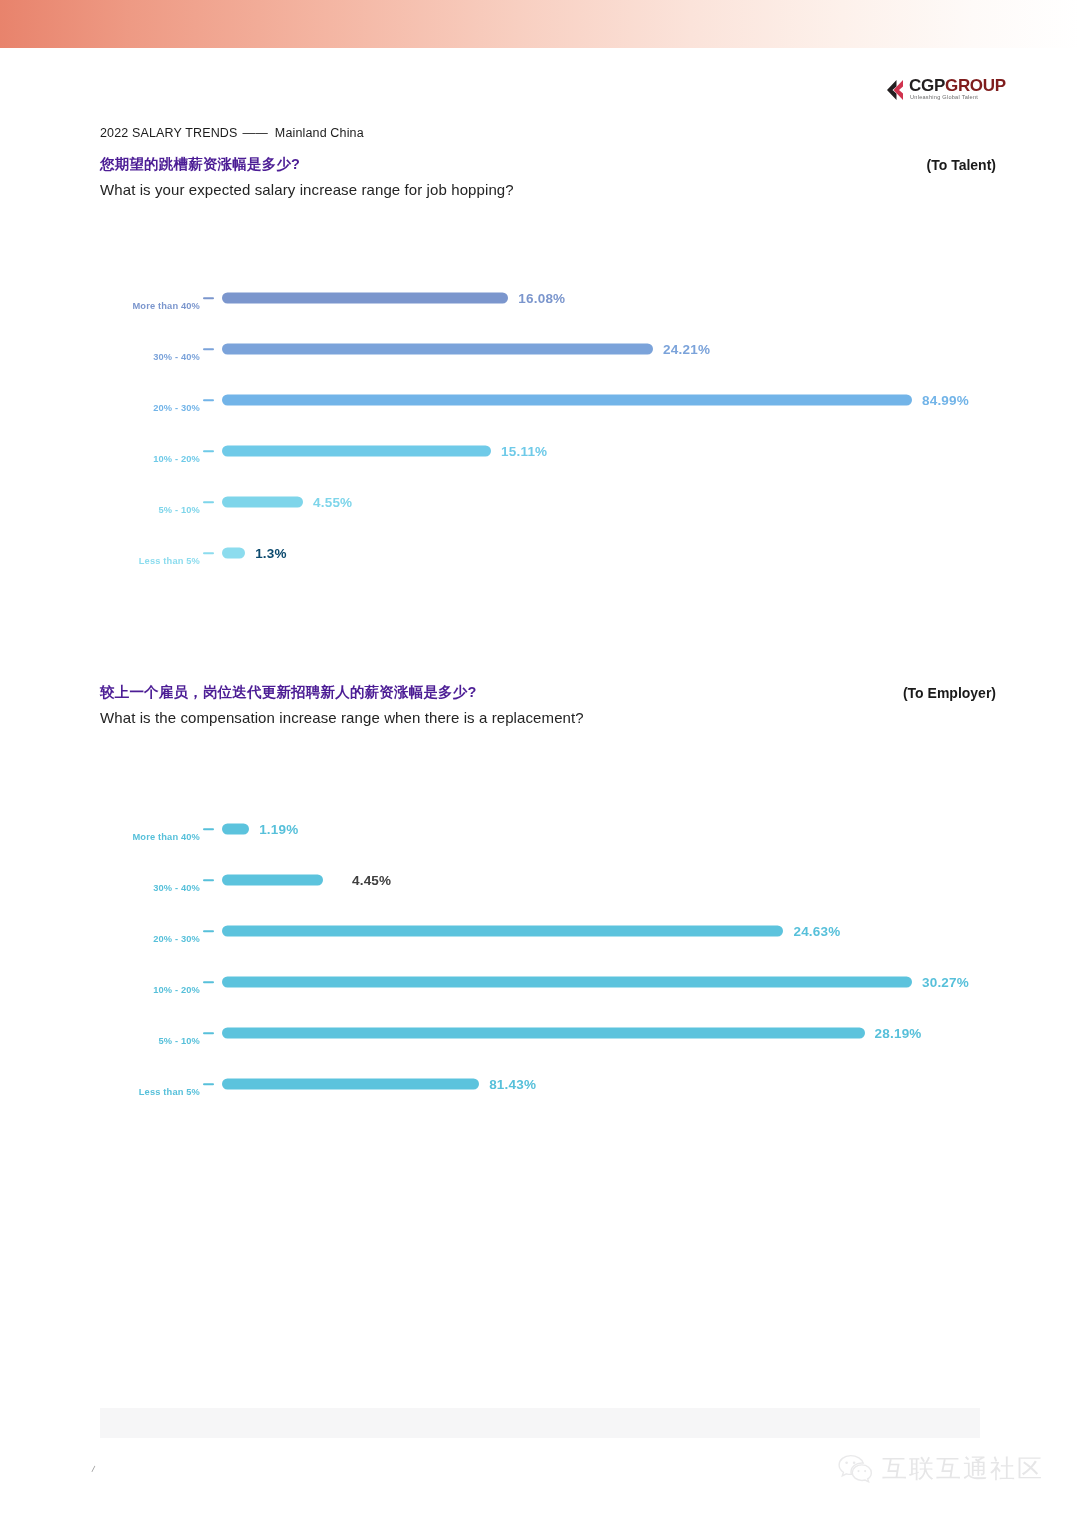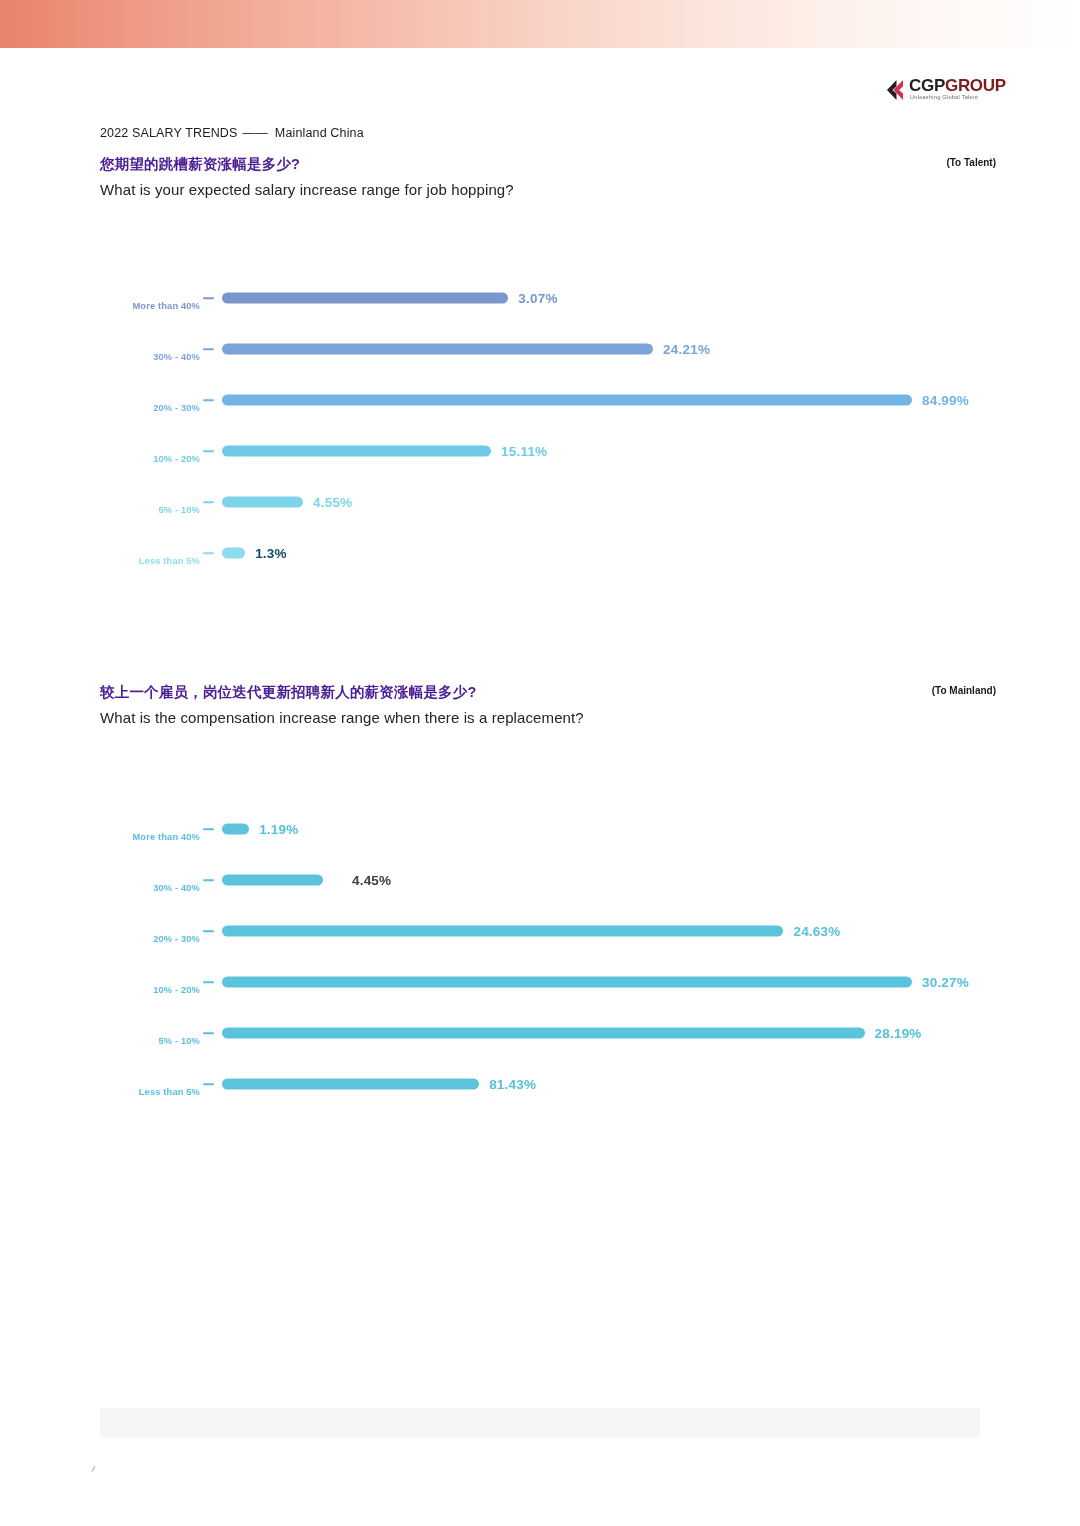--- a/index.html
+++ b/index.html
@@ -29,21 +29,21 @@
   .logo-mark{position:absolute;left:0;top:5px;width:22px;height:22px;}
   .logo-txt{position:absolute;left:25px;top:2px;}
   .logo-cgp{font-size:17px;font-weight:700;color:#231f20;letter-spacing:-.3px;}
   .logo-group{font-size:17px;font-weight:700;color:#7f1d1d;letter-spacing:-.3px;}
   .logo-tag{position:absolute;left:26px;top:20px;font-size:5.6px;color:#6b6b6b;letter-spacing:.25px;white-space:nowrap;}
 
   
   .q-block{position:absolute;left:0;width:1080px;}
   .q-cn{position:absolute;left:100px;top:0;font-size:14.5px;font-weight:700;color:#4c1d95;letter-spacing:.2px;white-space:nowrap;}
   .q-en{position:absolute;left:100px;top:26px;font-size:15px;font-weight:400;color:#242424;letter-spacing:.1px;white-space:nowrap;}
-  .q-aud{position:absolute;right:84px;top:2px;font-size:10px;font-weight:700;color:#1a1a1a;white-space:nowrap;}
+  .q-aud{position:absolute;right:84px;top:2px;font-size:14px;font-weight:700;color:#1a1a1a;white-space:nowrap;}
 
   
   .chart{position:absolute;left:0;width:1080px;}
   .row{position:absolute;left:0;width:1080px;height:16px;}
   .lbl-wrap{position:absolute;left:0;top:8px;width:100px;height:16px;text-decoration:underline;}
   .lbl{
     position:absolute;right:0;top:50%;transform:translateY(-50%);
     font-size:9.3px;font-weight:700;letter-spacing:.15px;white-space:nowrap;
   }
   .dash{
@@ -102,21 +102,21 @@
     <div class="q-en">What is your expected salary increase range for job hopping?</div>
     <div class="q-aud">(To Talent)</div>
   </div>
   <div class="chart" id="chart-0" style="top:290px;height:280px;">
       <div class="row" style="top: 0px;">
         <div class="lbl-wrap" style="left: 100px;">
           <div class="lbl" style="color: rgb(123, 150, 205);">More than 40%</div>
         </div>
         <div class="dash" style="left: 203px; background: rgb(123, 150, 205);"></div>
         <div class="bar" style="left: 222px; width: 286.328px; background: rgb(123, 150, 205);"></div>
-        <div class="val" style="left: 518.328px; color: rgb(123, 150, 205);">3.07%</div>
+        <div class="val" style="left: 518.328px; color: rgb(123, 150, 205);">16.08%</div>
       </div>
       <div class="row" style="top: 51px;">
         <div class="lbl-wrap" style="left: 100px;">
           <div class="lbl" style="color: rgb(123, 163, 218);">30% - 40%</div>
         </div>
         <div class="dash" style="left: 203px; background: rgb(123, 163, 218);"></div>
         <div class="bar" style="left: 222px; width: 431.094px; background: rgb(123, 163, 218);"></div>
         <div class="val" style="left: 663.094px; color: rgb(123, 163, 218);">24.21%</div>
       </div>
       <div class="row" style="top: 102px;">
@@ -149,21 +149,21 @@
         </div>
         <div class="dash" style="left: 203px; background: rgb(140, 220, 238);"></div>
         <div class="bar" style="left: 222px; width: 23.1484px; background: rgb(140, 220, 238);"></div>
         <div class="val" style="left: 255.148px; color: #0c4a6e;">1.3%</div>
       </div>
     </div>
 
   <div class="q-block" id="qblock-1" style="top:683px;">
     <div class="q-cn">较上一个雇员，岗位迭代更新招聘新人的薪资涨幅是多少?</div>
     <div class="q-en">What is the compensation increase range when there is a replacement?</div>
-    <div class="q-aud">(To Mainland)</div>
+    <div class="q-aud">(To Employer)</div>
   </div>
   <div class="chart" id="chart-1" style="top:821px;height:280px;">
       <div class="row" style="top: 0px;">
         <div class="lbl-wrap" style="left: 100px;">
           <div class="lbl" style="color: rgb(87, 192, 218);">More than 40%</div>
         </div>
         <div class="dash" style="left: 203px; background: rgb(87, 192, 218);"></div>
         <div class="bar" style="left: 222px; width: 27.1259px; background: rgb(92, 195, 221);"></div>
         <div class="val" style="left: 259.126px; color: rgb(87, 192, 218);">1.19%</div>
       </div>
@@ -204,14 +204,25 @@
           <div class="lbl" style="color: rgb(87, 192, 218);">Less than 5%</div>
         </div>
         <div class="dash" style="left: 203px; background: rgb(87, 192, 218);"></div>
         <div class="bar" style="left: 222px; width: 257.126px; background: rgb(92, 195, 221);"></div>
         <div class="val" style="left: 489.126px; color: rgb(87, 192, 218);">81.43%</div>
       </div>
     </div>
 
   <div class="footer-band"></div>
   <div class="page-tick">/</div>
+  <div class="watermark">
+    <svg class="wm-icon" viewBox="0 0 40 34">
+      <path d="M15 3C7.8 3 2 7.8 2 13.6c0 3.3 1.9 6.3 4.9 8.2L5.6 26l4.7-2.4c1.5.4 3.1.6 4.7.6h1c-.3-.9-.5-1.8-.5-2.8 0-5.6 5.5-10.1 12.3-10.1.5 0 1 0 1.5.1C28 7 22.1 3 15 3z" fill="none" stroke="#d8d8da" stroke-width="1.6"></path>
+      <circle cx="10.5" cy="11" r="1.5" fill="#d8d8da"></circle>
+      <circle cx="19" cy="11" r="1.5" fill="#d8d8da"></circle>
+      <path d="M27.8 13.5c-6 0-10.9 3.9-10.9 8.8 0 4.8 4.9 8.8 10.9 8.8 1.3 0 2.5-.2 3.7-.5l3.9 2-1-3.3c2.5-1.6 4.1-4.1 4.1-7 0-4.9-4.8-8.8-10.7-8.8z" fill="none" stroke="#d8d8da" stroke-width="1.6"></path>
+      <circle cx="24" cy="20.5" r="1.2" fill="#d8d8da"></circle>
+      <circle cx="31.5" cy="20.5" r="1.2" fill="#d8d8da"></circle>
+    </svg>
+    <span class="wm-text">互联互通社区</span>
+  </div>
 
 </div>
 
 </body></html>

